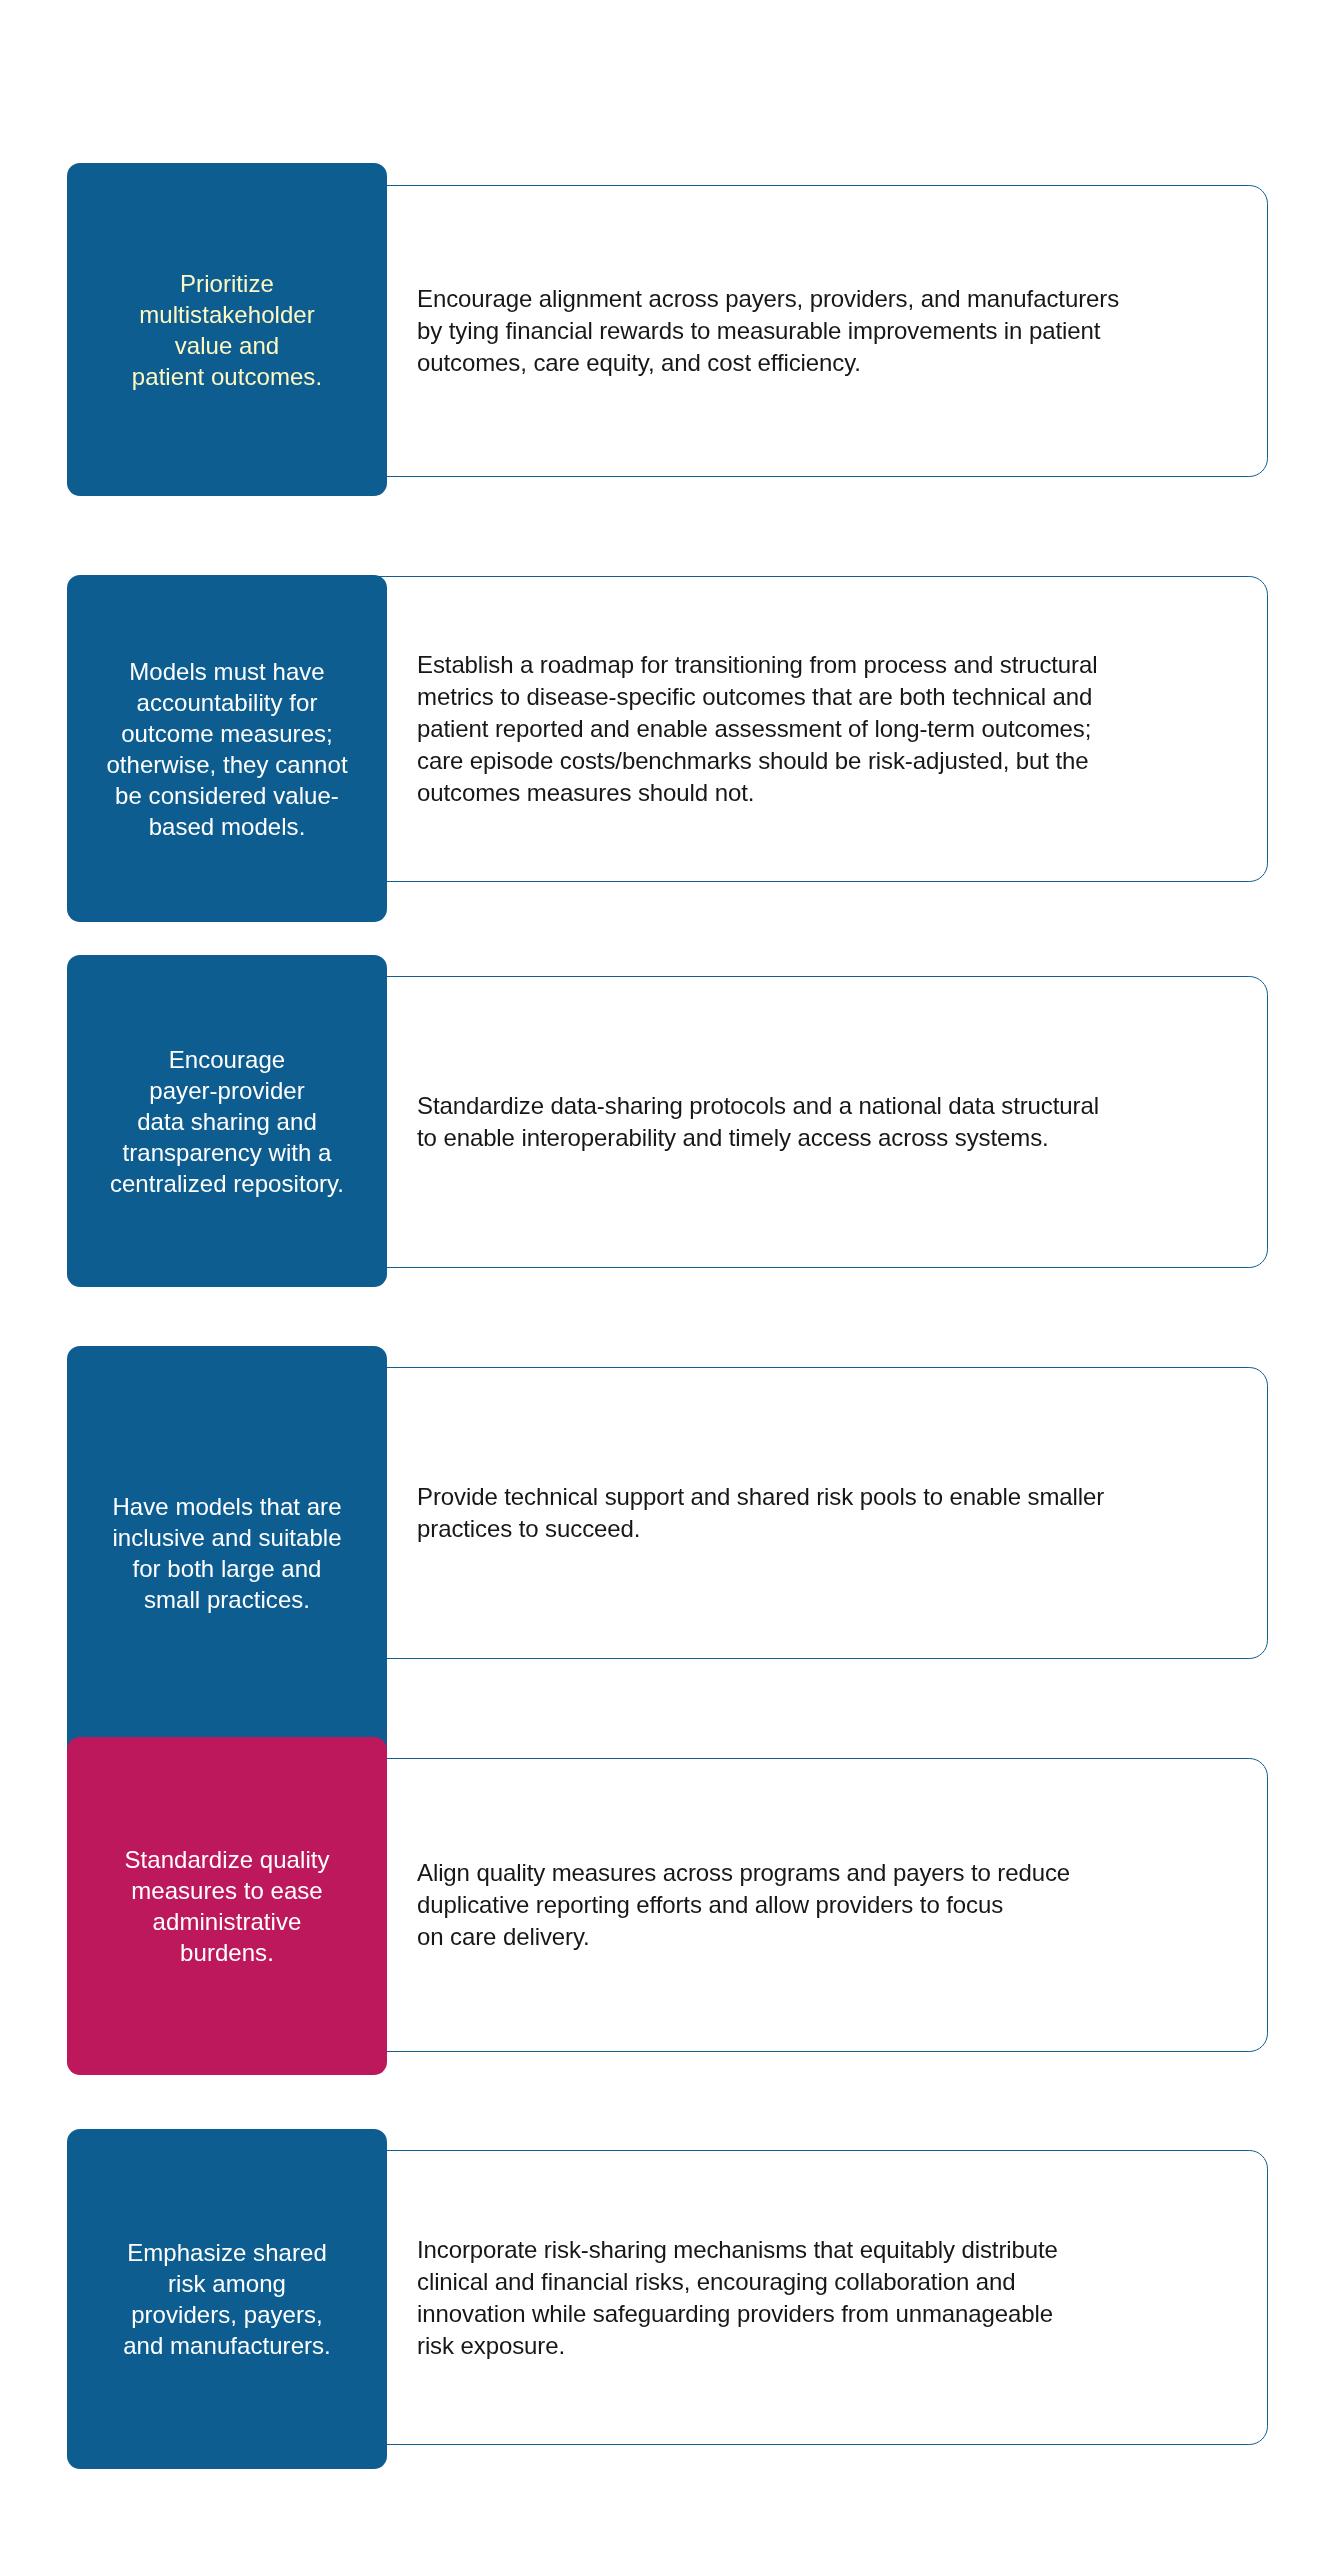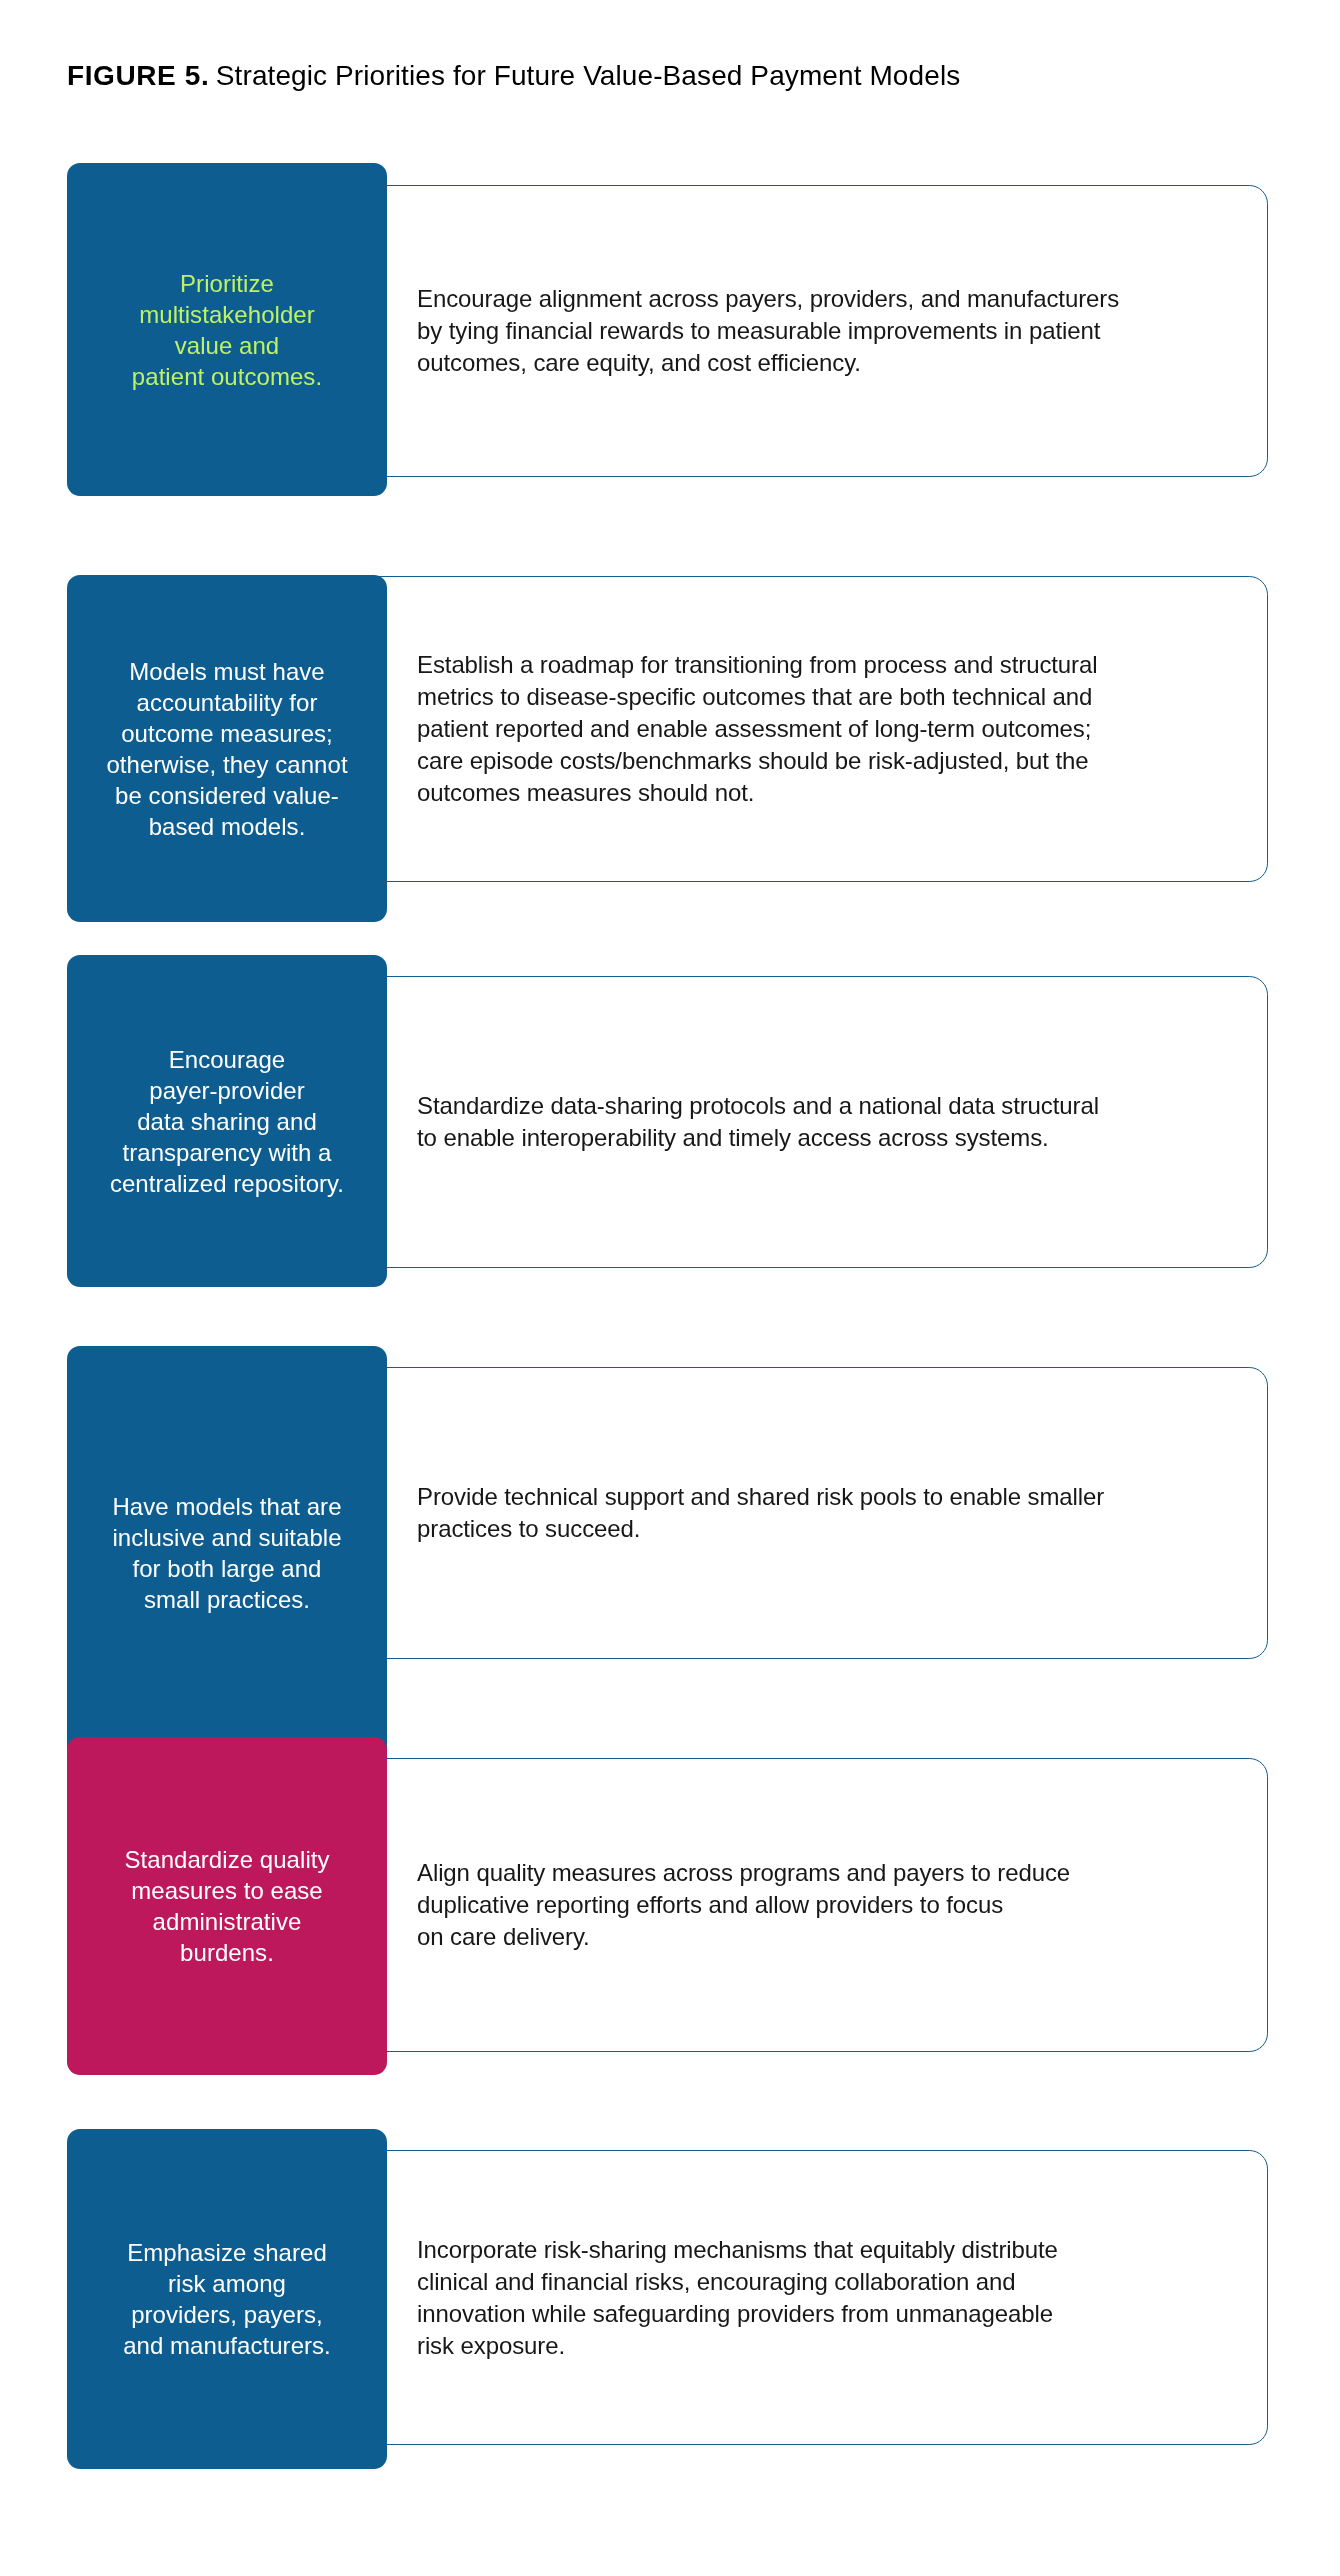--- a/index.html
+++ b/index.html
@@ -109,33 +109,30 @@
     white-space: pre-line;
     padding: 0 11.2px;
     letter-spacing: 0.05px;
   }
 </style>
 </head>
 <body>
 
 <div class="figure-page">
 
-  <div class="figure-title">
-    <span class="fig-label">FIGURE 5.</span><span class="fig-caption">Strategic Priorities for Future Value-Based Payment Models</span>
-  </div>
 
   <div class="rows">
       <div class="row" style="top: 0px; width: 1340px;">
         <div class="row-panel" style="top: 185px; height: 292px; border-color: rgb(17, 94, 145);">
           <div class="row-panel-text" style="color: rgb(23, 23, 23);">Encourage alignment across payers, providers, and manufacturers
 by tying financial rewards to measurable improvements in patient
 outcomes, care equity, and cost efficiency.</div>
         </div>
         <div class="row-tile" style="top: 163px; height: 333px; background: rgb(13, 93, 144);">
-          <div class="row-tile-text" style="color: #bef264;">Prioritize
+          <div class="row-tile-text" style="color: #fef9c3;">Prioritize
 multistakeholder
 value and
 patient outcomes.</div>
         </div>
       </div>
       <div class="row" style="top: 0px; width: 1340px;">
         <div class="row-panel" style="top: 576px; height: 306px; border-color: rgb(17, 94, 145);">
           <div class="row-panel-text" style="color: rgb(23, 23, 23);">Establish a roadmap for transitioning from process and structural
 metrics to disease-specific outcomes that are both technical and
 patient reported and enable assessment of long-term outcomes;

